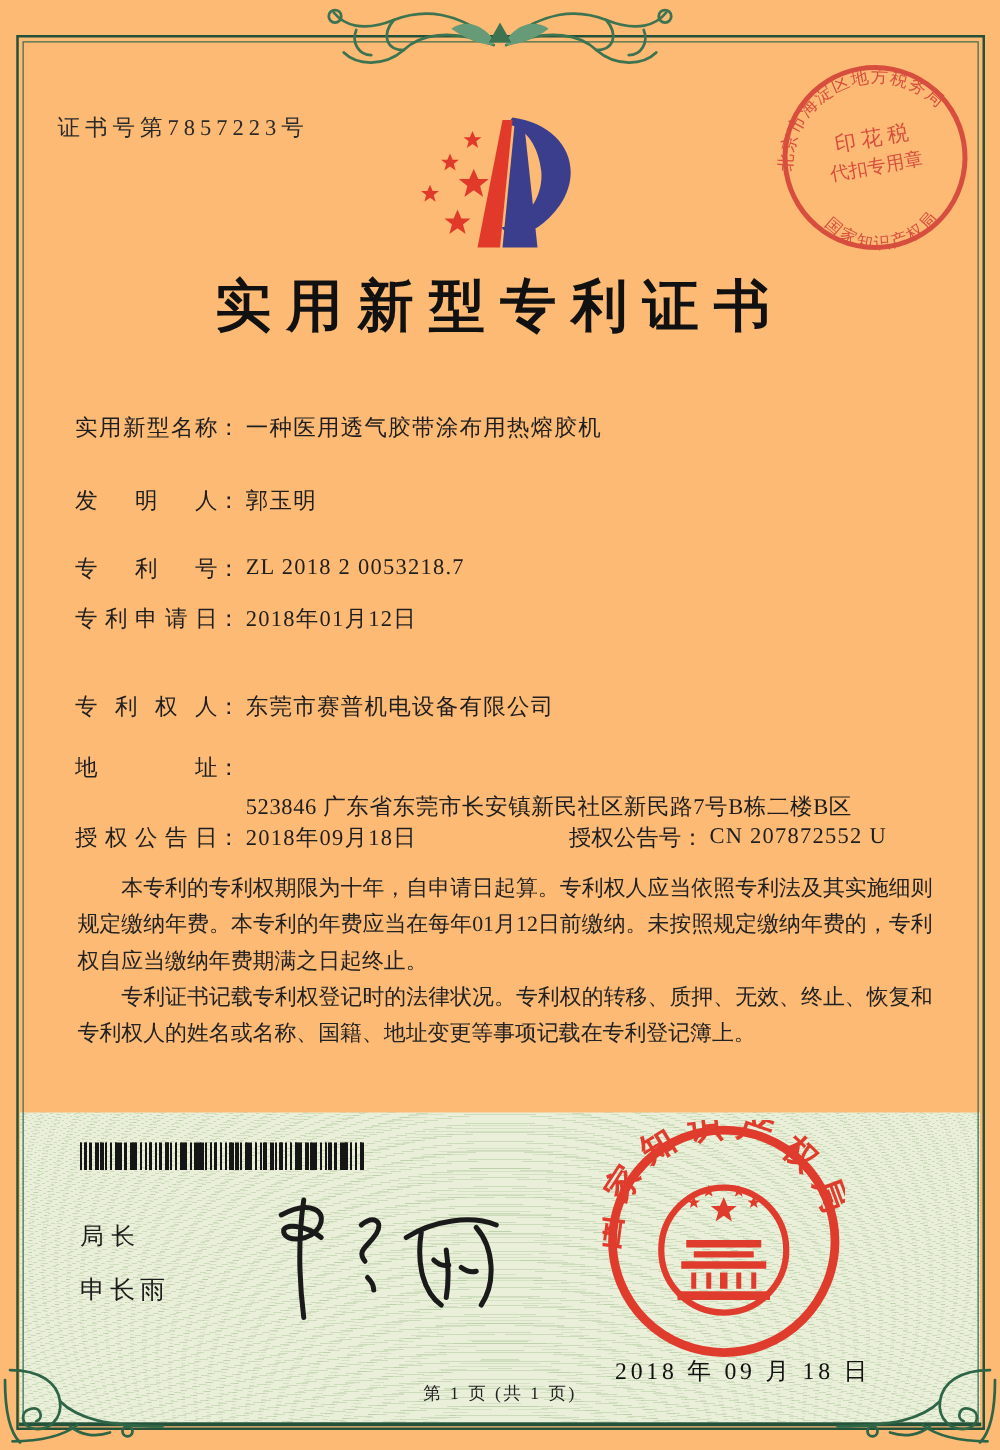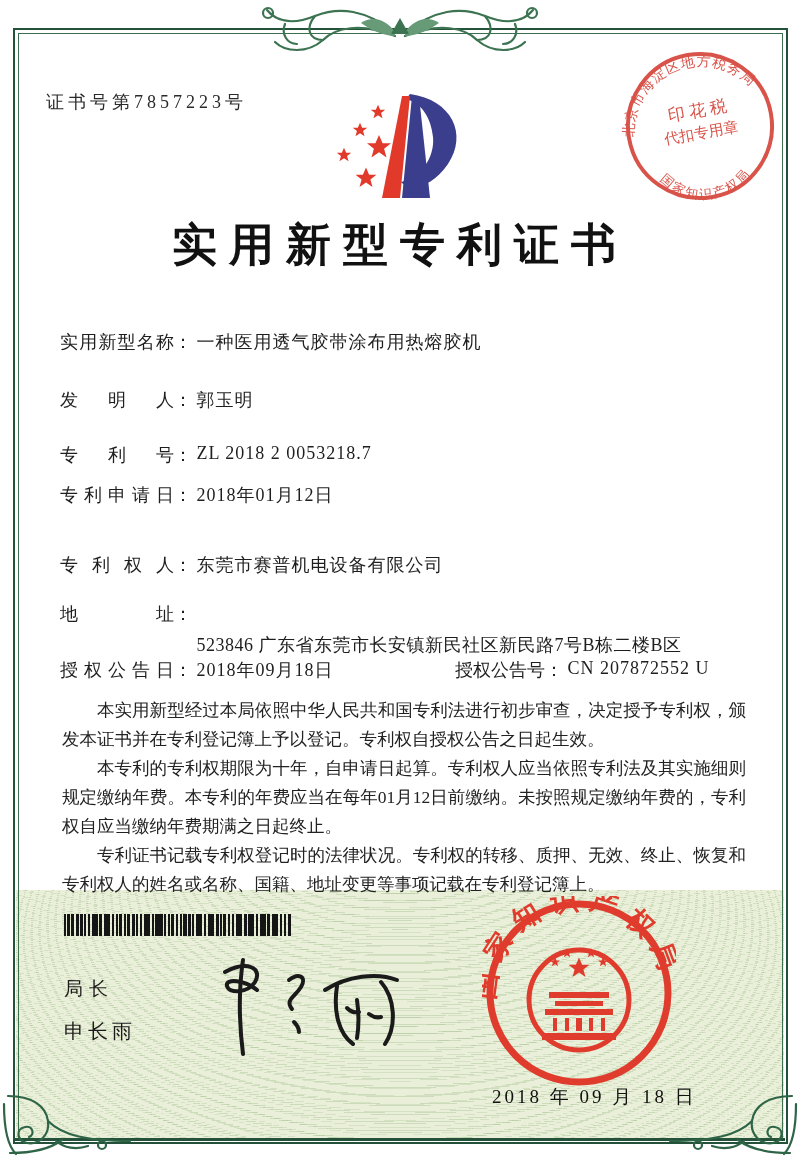--- a/index.html
+++ b/index.html
@@ -1,17 +1,17 @@
 <!DOCTYPE html>
 <html><head>
 <meta charset="utf-8">
 <style>
   html,body{margin:0;padding:0;}
   body{background:#e8e4d6;font-family:"Liberation Serif","DejaVu Serif",serif;}
-  .page{position:relative;width:800px;height:1160px;background:#ffffff;overflow:hidden;margin:0 auto;}
+  .page{position:relative;width:800px;height:1160px;background:#fdba74;overflow:hidden;margin:0 auto;}
 
   
   .border-outer{position:absolute;left:13px;top:28px;width:771px;height:1112px;
     border:2.5px solid #24513a;z-index:3;pointer-events:none;}
   .border-inner{position:absolute;left:3px;top:3px;right:3px;bottom:3px;border:1px solid #3d6e4f;}
   .bottom-rule{position:absolute;left:15px;top:1138px;width:770px;height:3px;background:#24513a;z-index:4;}
 
   
   .band{position:absolute;left:16px;top:890px;width:768px;height:249px;z-index:1;
     background-color:#e9efd8;
@@ -183,21 +183,20 @@
         <span class="flabel">授权公告日</span><span class="fcolon">：</span>
         <span class="fvalue">2018年09月18日</span>
         <span class="grant-right">
           <span>授权公告号</span><span>：</span>
           <span class="fvalue">CN 207872552 U</span>
         </span>
       </div>
     </div>
 
     <div class="paras">
-      <p>本实用新型经过本局依照中华人民共和国专利法进行初步审查，决定授予专利权，颁发本证书并在专利登记簿上予以登记。专利权自授权公告之日起生效。</p>
       <p>本专利的专利权期限为十年，自申请日起算。专利权人应当依照专利法及其实施细则规定缴纳年费。本专利的年费应当在每年01月12日前缴纳。未按照规定缴纳年费的，专利权自应当缴纳年费期满之日起终止。</p>
       <p>专利证书记载专利权登记时的法律状况。专利权的转移、质押、无效、终止、恢复和专利权人的姓名或名称、国籍、地址变更等事项记载在专利登记簿上。</p>
     </div>
 
     <div class="barcode"></div>
 
     <div class="officer-title">局长</div>
     <div class="officer-name">申长雨</div>
 
     <svg class="signature" width="230" height="125" viewBox="0 0 230 125">
@@ -237,15 +236,16 @@
         <rect x="83" y="122" width="4" height="13"></rect>
         <rect x="94" y="122" width="6" height="13"></rect>
         <rect x="107" y="122" width="4" height="13"></rect>
         <rect x="119" y="122" width="4" height="13"></rect>
         <rect x="60" y="137" width="74" height="7"></rect>
       </g>
     </svg>
 
     <div class="seal-date">2018 年 09 月 18 日</div>
 
+    <div class="footer">第 1 页 (共 1 页)</div>
 
   </div>
 </div>
 
 </body></html>

